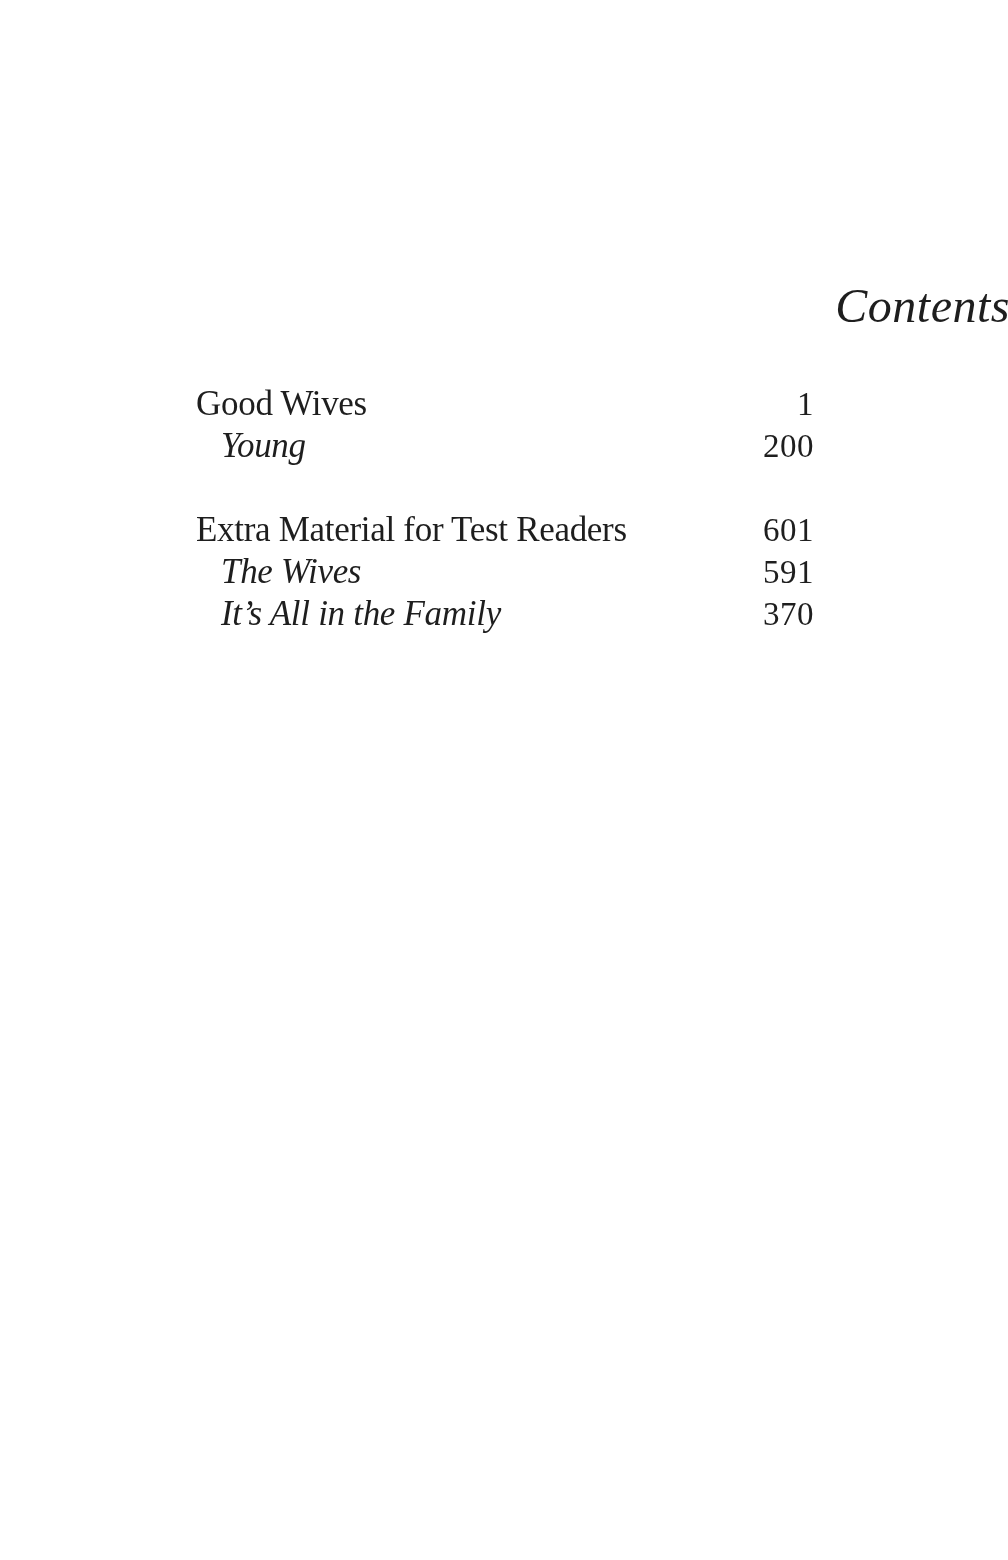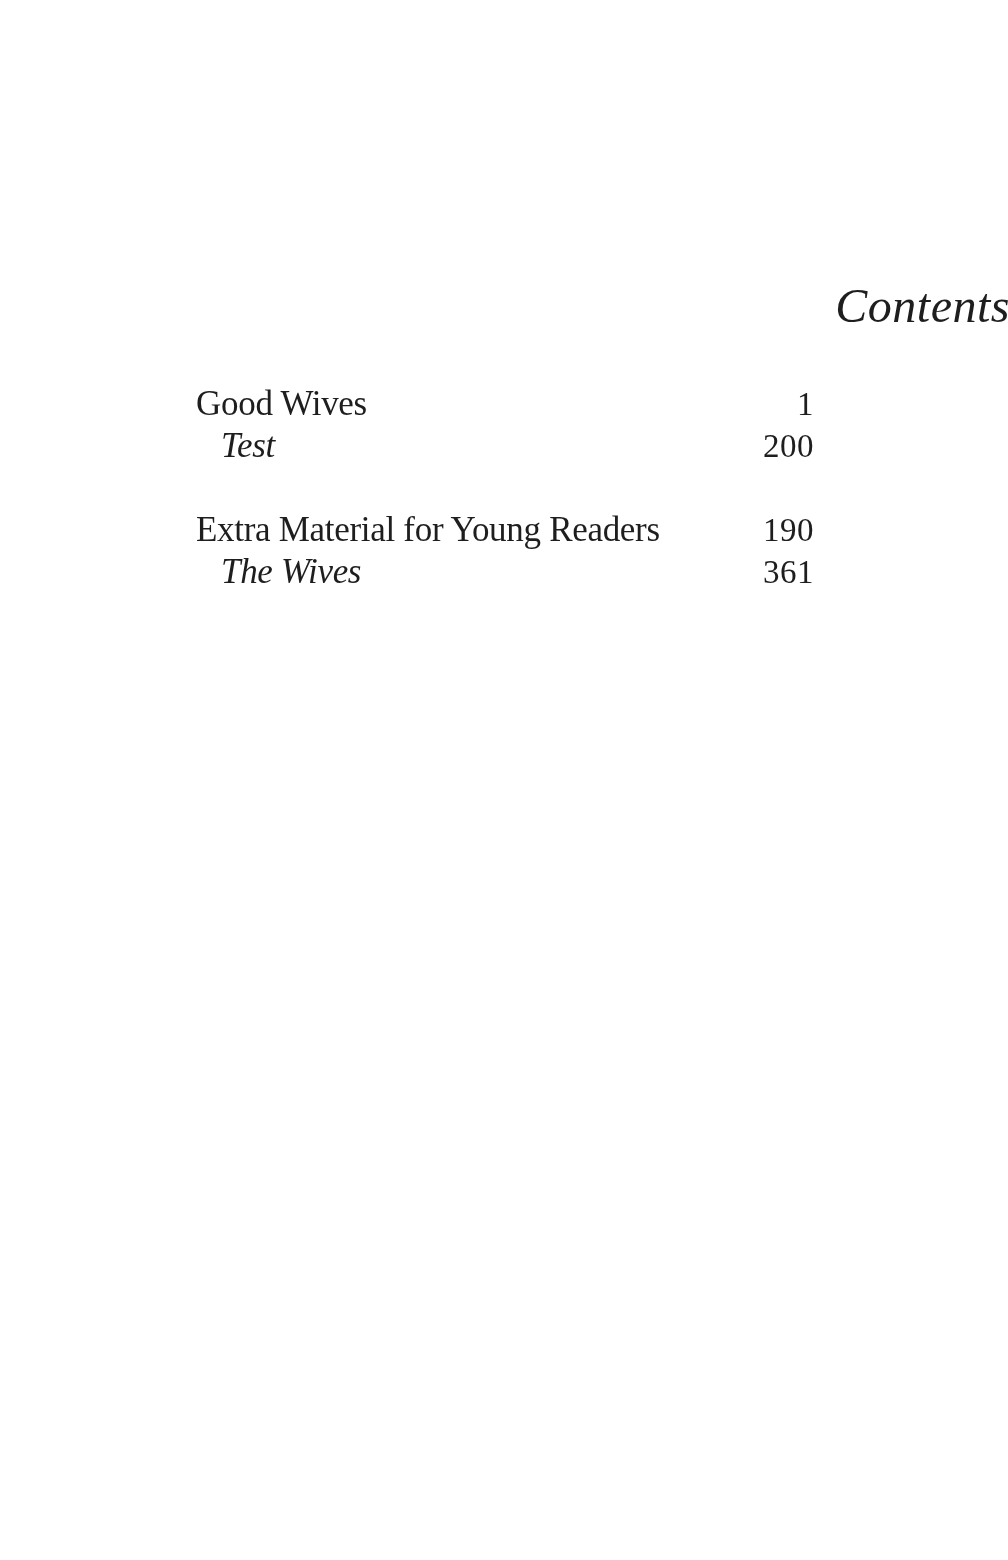--- a/index.html
+++ b/index.html
@@ -68,29 +68,33 @@
 
   <div class="contents-title">Contents</div>
 
   <div class="toc">
 
     <div class="toc-row">
       <span class="label">Good Wives</span>
       <span class="pagenum">1</span>
     </div>
     <div class="toc-row sub">
-      <span class="label">Test</span>
+      <span class="label">Young</span>
       <span class="pagenum">200</span>
     </div>
 
     <div class="section-gap"></div>
 
     <div class="toc-row">
-      <span class="label">Extra Material for Young Readers</span>
-      <span class="pagenum">190</span>
+      <span class="label">Extra Material for Test Readers</span>
+      <span class="pagenum">601</span>
     </div>
     <div class="toc-row sub">
       <span class="label">The Wives</span>
-      <span class="pagenum">361</span>
+      <span class="pagenum">591</span>
+    </div>
+    <div class="toc-row sub">
+      <span class="label">It’s All in the Family</span>
+      <span class="pagenum">370</span>
     </div>
 
   </div>
 </div>
 
 </body></html>

